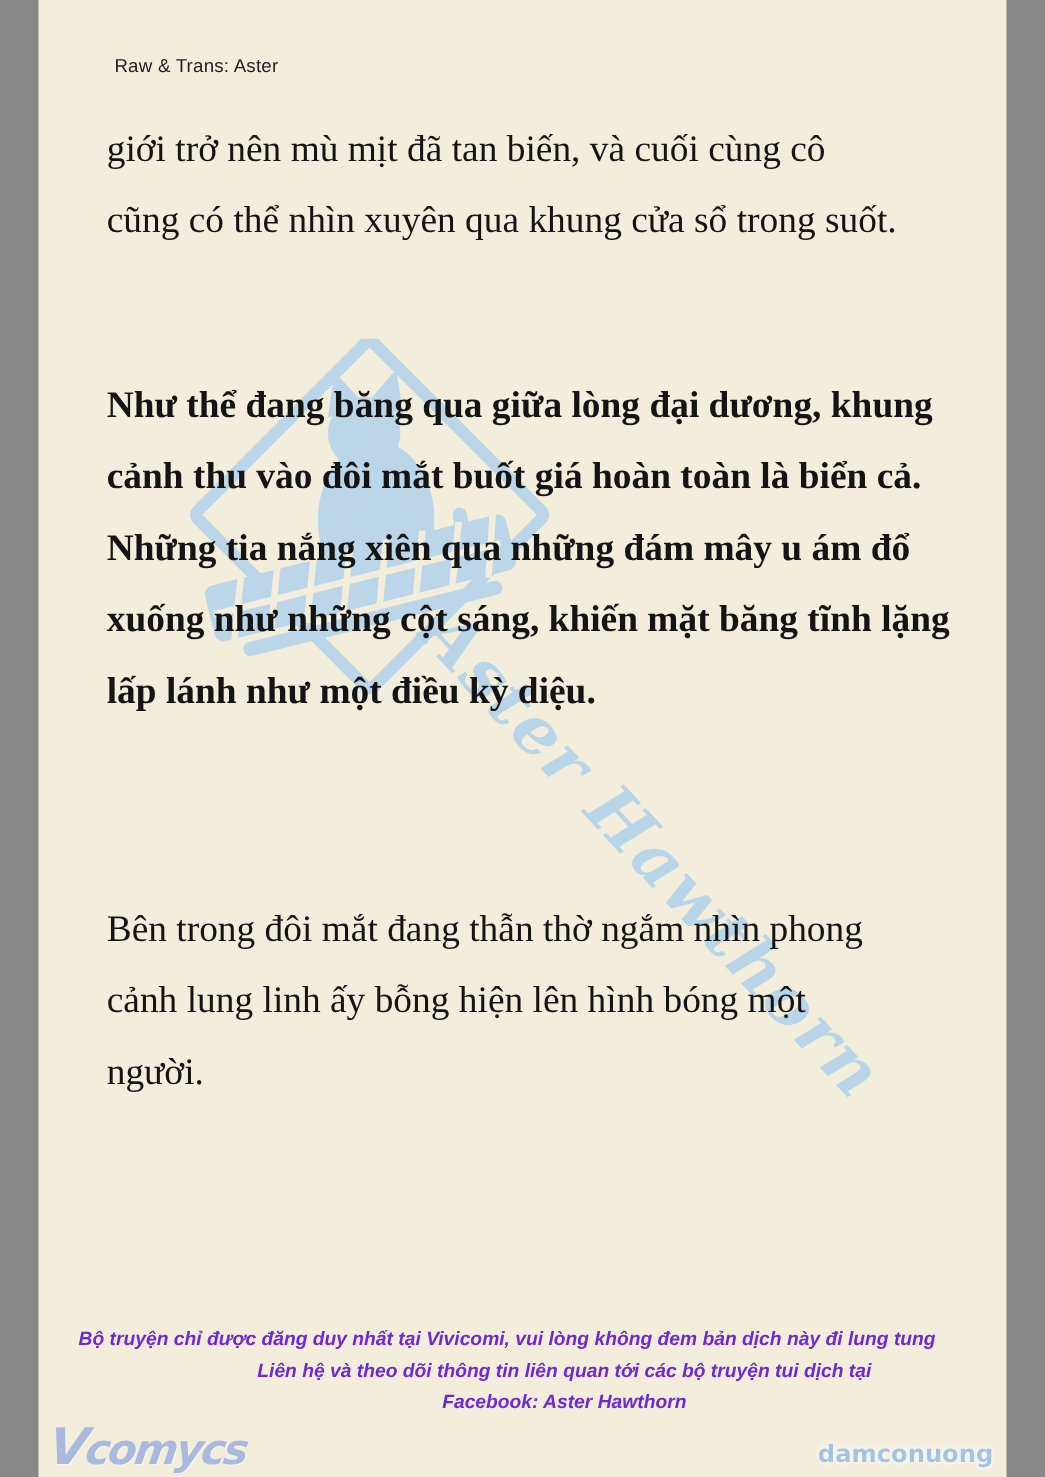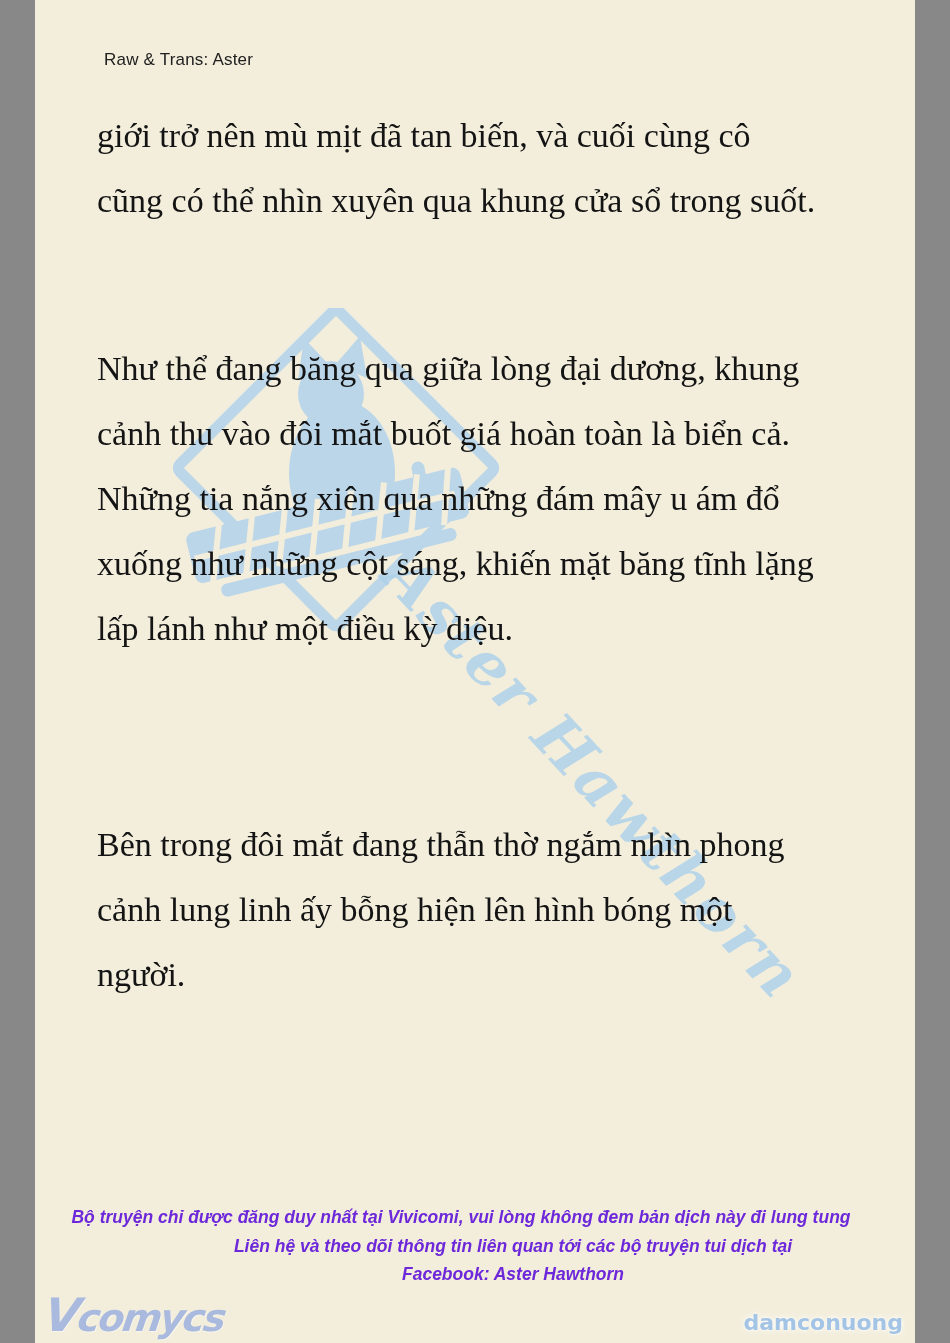--- a/index.html
+++ b/index.html
@@ -31,21 +31,21 @@
   }
   
   .body-para{
     position:absolute;left:62px;width:840px;
     font-family:"Liberation Serif","DejaVu Serif",serif;
     font-size:34px;line-height:65px;color:#141414;
     z-index:2;
   }
   .body-para .tl{white-space:nowrap;}
   .p1{top:103px;}
-  .p2{top:336px;}
+  .p2{top:336px;font-weight:bold;}
   .p3{top:812px;}
   
   .footer{
     position:absolute;left:0;top:1203px;width:950px;
     text-align:center;
     font-style:italic;font-weight:bold;font-size:17.5px;line-height:28.5px;
     color:#6d28d9;z-index:2;
   }
   .footer .fl1{position:relative;left:-49px;}
   .footer .fl2,.footer .fl3{position:relative;left:3px;}

